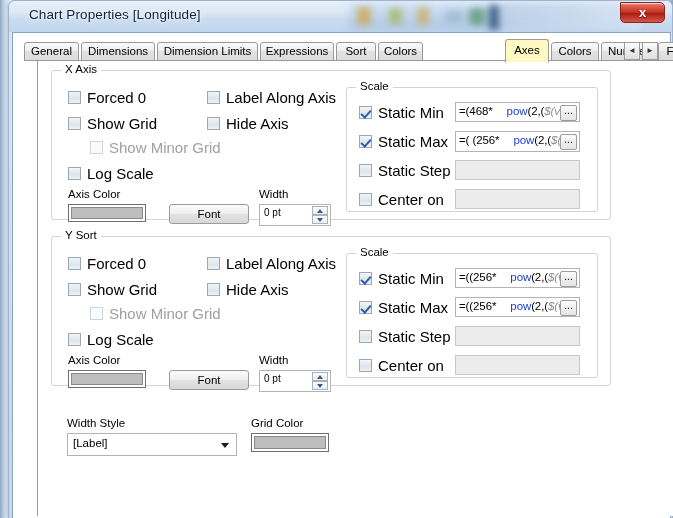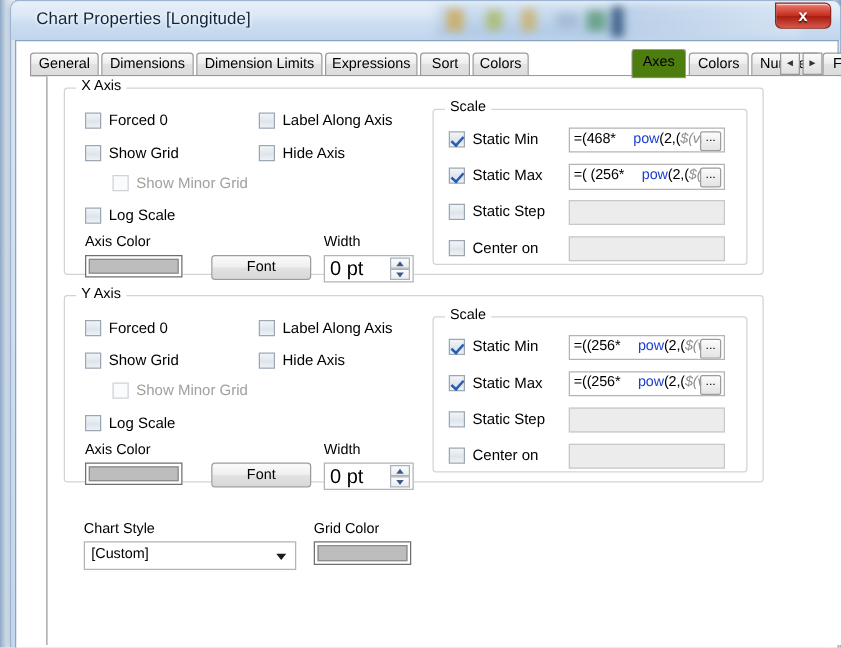--- a/index.html
+++ b/index.html
@@ -116,21 +116,21 @@
     box-sizing: border-box;
     font-size: 11.5px;
     color: #000;
     text-align: center;
     line-height: 17px;
     cursor: pointer;
     white-space: nowrap;
   }
   .tab.selected {
     top: 0px; height: 24px;
-    background: #4d7c0f;
+    background: #fef9c3;
     border-bottom: 1px solid #ffffff;
     line-height: 21px;
     z-index: 5;
     font-size: 11.5px;
   }
   .tab-arrow {
     position: absolute;
     top: 3px; width: 16px; height: 18px;
     background: linear-gradient(180deg,#fcfcfc 0%, #ececec 50%, #e0e0e0 100%);
     border: 1px solid #9a9a9a;
@@ -198,21 +198,21 @@
     border: solid #2a5db0;
     border-width: 0 2px 2px 0;
     transform: rotate(42deg);
   }
   .cb.disabled {
     border-color: #cdd4da;
     background: #fafbfc;
   }
   .cb-label {
     margin-left: 6px;
-    font-size: 12px;
+    font-size: 15px;
     color: #000;
   }
   .cb-label.disabled { color: #a0a0a0; }
 
   
   .lbl {
     position: absolute;
     font-size: 11.5px;
     color: #000;
     white-space: nowrap;
@@ -264,21 +264,21 @@
   }
   .spin-wrap {
     position: absolute;
     background: #ffffff;
     border: 1px solid #b4b4b4;
     box-sizing: border-box;
   }
   .spin-val {
     position: absolute;
     left: 4px; top: 2px;
-    font-size: 16px; color: #000; text-align: center;
+    font-size: 10px; color: #000; text-align: center;
   }
   .spin-btns {
     position: absolute;
     right: 2px; top: 1px;
     width: 16px; height: 18px;
   }
   .spin-b {
     position: absolute;
     left: 0; width: 16px; height: 9px;
     background: linear-gradient(180deg,#fcfcfc 0%, #ededed 100%);
@@ -473,21 +473,21 @@
 
           <div class="cb-row" style="left:12px;top:103px;">
             <span class="cb"></span>
             <span class="cb-label">Center on</span>
           </div>
           <div class="txt disabled" style="left:108px;top:101px;width:125px;height:20px;"></div>
         </div>
       </div>
 
       <div class="group" style="left:13px;top:175px;width:560px;height:150px;">
-        <div class="group-label">Y Axis</div>
+        <div class="group-label">Y Sort</div>
 
         <div class="cb-row" style="left:16px;top:18px;">
           <span class="cb"></span>
           <span class="cb-label">Forced 0</span>
         </div>
         <div class="cb-row" style="left:16px;top:44px;">
           <span class="cb"></span>
           <span class="cb-label">Show Grid</span>
         </div>
         <div class="cb-row" style="left:38px;top:68px;">
@@ -550,23 +550,23 @@
           <div class="txt disabled" style="left:108px;top:72px;width:125px;height:20px;"></div>
 
           <div class="cb-row" style="left:12px;top:103px;">
             <span class="cb"></span>
             <span class="cb-label">Center on</span>
           </div>
           <div class="txt disabled" style="left:108px;top:101px;width:125px;height:20px;"></div>
         </div>
       </div>
 
-      <div class="lbl" style="left:29px;top:356px;">Chart Style</div>
+      <div class="lbl" style="left:29px;top:356px;">Width Style</div>
       <div class="combo" style="left:29px;top:372px;width:170px;height:23px;">
-        <div class="combo-val">[Custom]</div>
+        <div class="combo-val">[Label]</div>
         <div class="combo-arrow"></div>
       </div>
 
       <div class="lbl" style="left:213px;top:356px;">Grid Color</div>
       <div class="swatch" style="left:213px;top:372px;width:78px;height:19px;">
         <div class="swatch-inner" style="background: rgb(189, 189, 189);"></div>
       </div>
 
     </div>
   </div>

